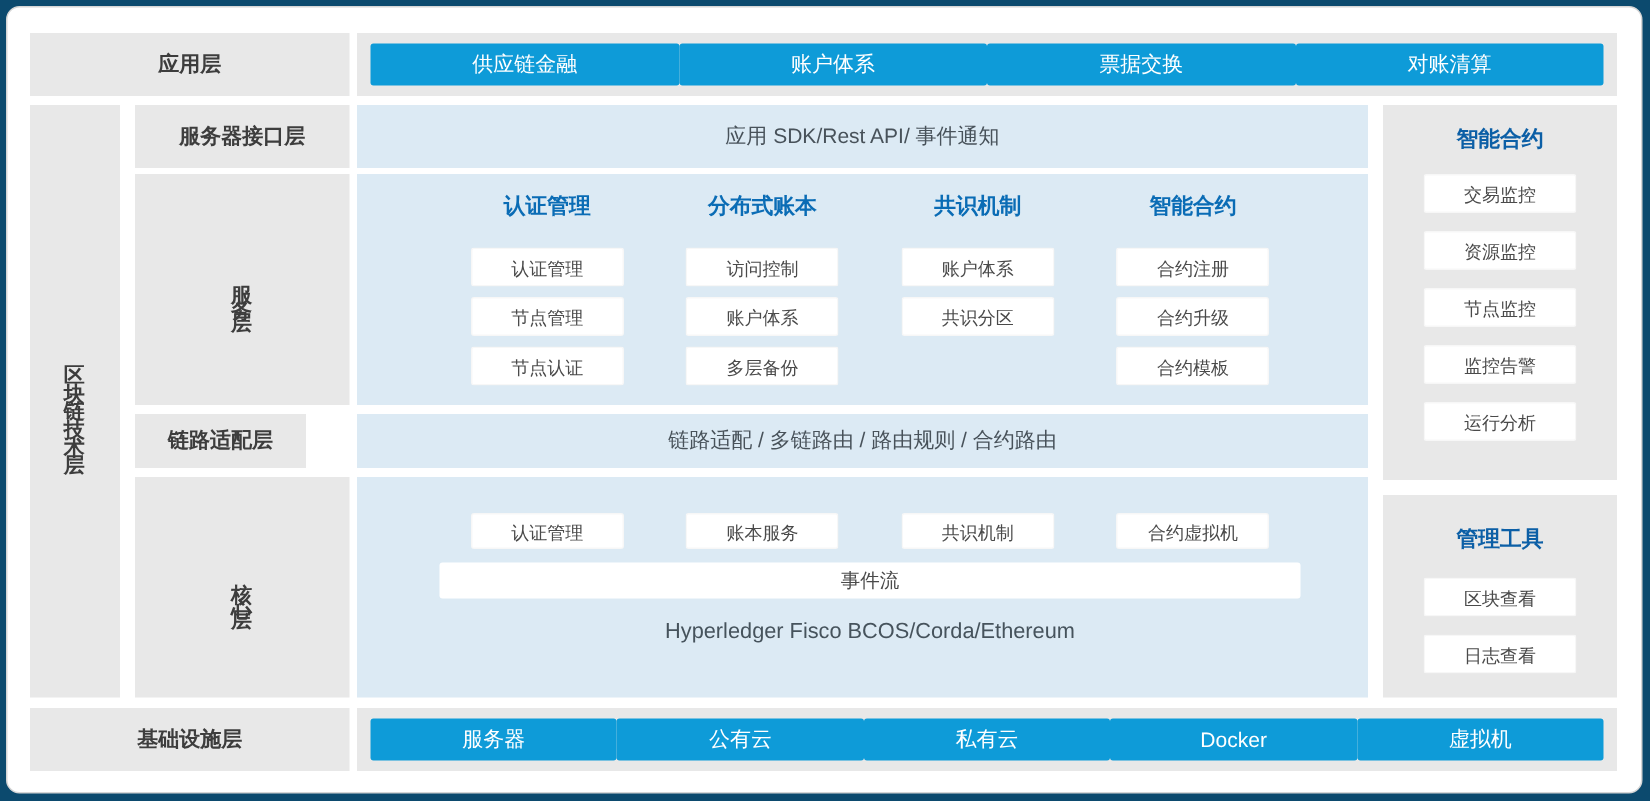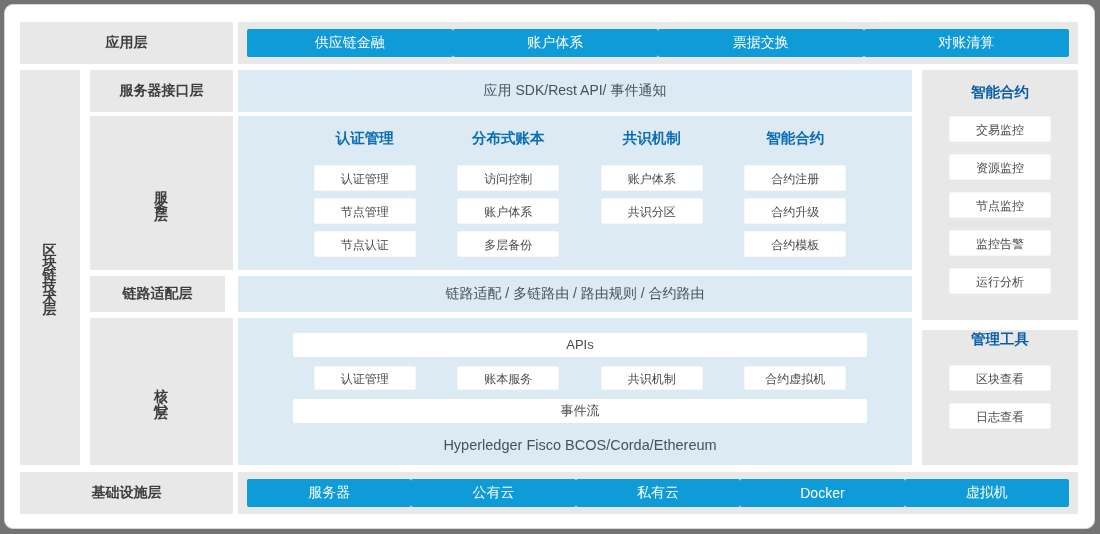--- a/index.html
+++ b/index.html
@@ -1,17 +1,17 @@
 <!DOCTYPE html>
 <html><head>
 <meta charset="utf-8">
 <style>
   html,body { margin:0; padding:0; background:#ffffff; }
   .stage {
-    position:relative; width:1100px; height:534px; background:#737373;
+    position:relative; width:1100px; height:534px; background:#0c4a6e;
     font-family:"Liberation Sans","DejaVu Sans",sans-serif; overflow:hidden;
   }
   .frame {
     position:absolute; left:4px; top:4px; width:1089px; height:523px;
     border:1px solid #d6d6d6; border-radius:9px; background:#ffffff;
   }
   .gbox {
     position:absolute; background:#e8e8e8;
     display:flex; align-items:center; justify-content:center;
   }
@@ -76,21 +76,21 @@
   <div class="gbox" style="left:20px; top:70px; width:60px; height:395px;">
     <span class="vlabel wide">区块链技术层</span>
   </div>
 
   <div class="gbox" style="left:90px; top:70px; width:143px; height:42px;">
     <span class="layer-label">服务器接口层</span>
   </div>
   <div class="gbox" style="left:90px; top:116px; width:143px; height:154px;">
     <span class="vlabel">服务层</span>
   </div>
-  <div class="gbox" style="left:90px; top:276px; width:135px; height:36px;">
+  <div class="gbox" style="left:90px; top:276px; width:114px; height:36px;">
     <span class="layer-label">链路适配层</span>
   </div>
   <div class="gbox" style="left:90px; top:318px; width:143px; height:147px;">
     <span class="vlabel">核心层</span>
   </div>
 
   <div class="bluepanel bar-text" style="left:238px; top:70px; width:674px; height:42px;">
     <span>应用 SDK/Rest API/ 事件通知</span>
   </div>
 
@@ -121,21 +121,20 @@
       </div>
     </div>
   </div>
 
   <div class="bluepanel bar-text" style="left:238px; top:276px; width:674px; height:36px;">
     <span>链路适配 / 多链路由 / 路由规则 / 合约路由</span>
   </div>
 
   <div class="bluepanel" style="left:238px; top:318px; width:674px; height:147px;">
     <div class="core-pad">
-      <div class="hbar">APIs</div>
       <div class="core-grid">
         <div class="wbox short">认证管理</div>
         <div class="wbox short">账本服务</div>
         <div class="wbox short">共识机制</div>
         <div class="wbox short">合约虚拟机</div>
       </div>
       <div class="hbar">事件流</div>
       <div class="core-footer">Hyperledger Fisco BCOS/Corda/Ethereum</div>
     </div>
   </div>
@@ -144,21 +143,21 @@
     <div class="rpanel-header" style="margin-bottom:14px;">智能合约</div>
     <div class="rp-items">
       <div class="wbox">交易监控</div>
       <div class="wbox">资源监控</div>
       <div class="wbox">节点监控</div>
       <div class="wbox">监控告警</div>
       <div class="wbox">运行分析</div>
     </div>
   </div>
 
-  <div class="rpanel" style="top:330px; height:135px; align-items:center;">
+  <div class="rpanel" style="top:330px; height:135px; padding-top:20px;align-items:center;">
     <div class="rpanel-header" style="margin-bottom:16px;">管理工具</div>
     <div class="rp-items">
       <div class="wbox">区块查看</div>
       <div class="wbox">日志查看</div>
     </div>
   </div>
 
   <div class="gbox" style="left:20px; top:472px; width:213px; height:42px;">
     <span class="layer-label">基础设施层</span>
   </div>

